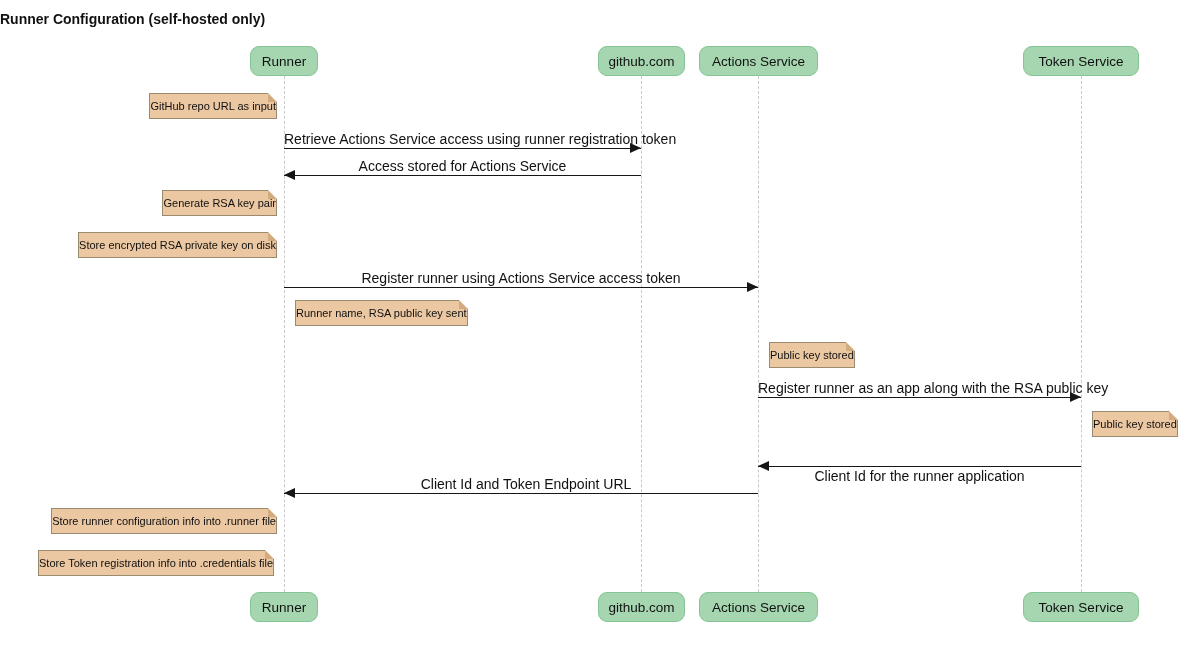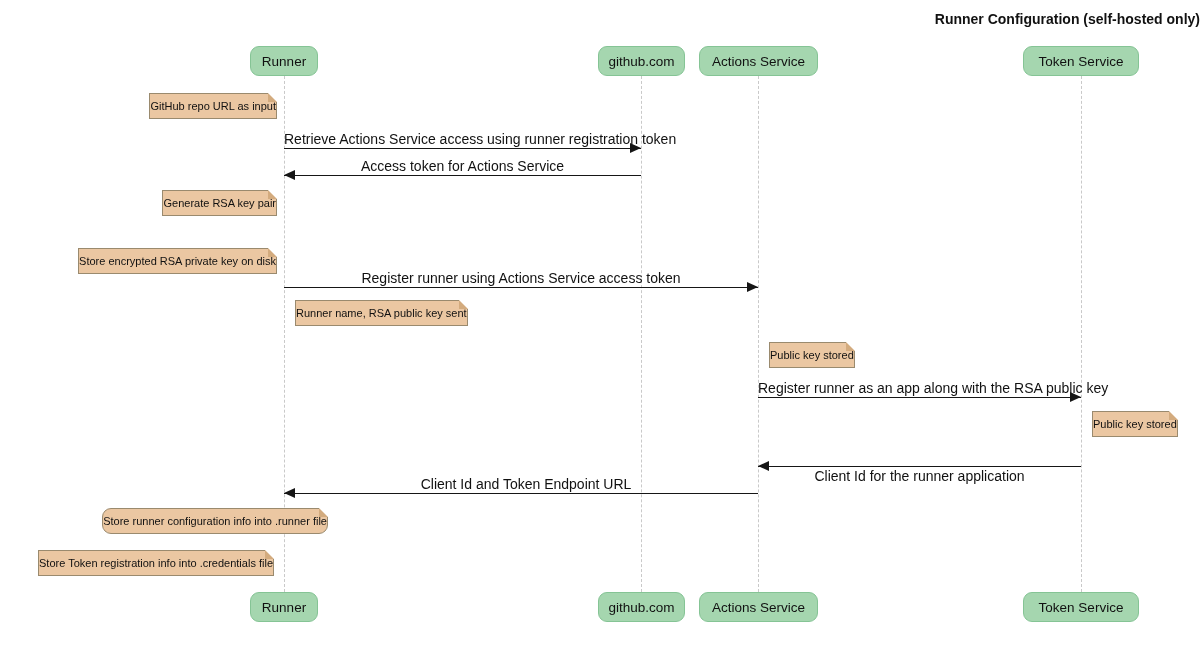--- a/index.html
+++ b/index.html
@@ -1,21 +1,21 @@
 <!DOCTYPE html>
 <html><head>
 <meta charset="utf-8">
 <style>
   html,body{margin:0;padding:0;background:#ffffff;}
   .canvas{
     position:relative;width:1200px;height:647px;background:#ffffff;
     font-family:"Liberation Sans", sans-serif;color:#181818;overflow:hidden;
   }
   .title{
-    position:absolute;top:11px;left:0;width:1200px;text-align:right;
+    position:absolute;top:11px;left:0;width:1200px;text-align:left;
     font-size:14px;font-weight:bold;color:#111;
   }
   .lifeline{
     position:absolute;top:76px;height:516px;width:0;
     border-left:1px dashed #c9c9c9;
   }
   .participant{
     position:absolute;height:30px;box-sizing:border-box;
     background:#a5d6af;border:1px solid #85c495;border-radius:9px;
     display:flex;align-items:center;justify-content:center;
@@ -92,21 +92,21 @@
 
   
   <div class="msg">
     <div class="msg-label" style="left:284px;top:132px;width:357px;">Retrieve Actions Service access using runner registration token</div>
     <div class="msg-line" style="left:284px;top:148px;width:357px;"></div>
     <div class="arrow-right" style="left:630px;top:143px;"></div>
   </div>
 
   
   <div class="msg">
-    <div class="msg-label" style="left:284px;top:159px;width:357px;">Access token for Actions Service</div>
+    <div class="msg-label" style="left:284px;top:159px;width:357px;">Access stored for Actions Service</div>
     <div class="msg-line" style="left:284px;top:175px;width:357px;"></div>
     <div class="arrow-left" style="left:284px;top:170px;"></div>
   </div>
 
   
   <div class="msg">
     <div class="msg-label" style="left:284px;top:271px;width:474px;">Register runner using Actions Service access token</div>
     <div class="msg-line" style="left:284px;top:287px;width:474px;"></div>
     <div class="arrow-right" style="left:747px;top:282px;"></div>
   </div>
@@ -128,20 +128,20 @@
   
   <div class="msg">
     <div class="msg-label" style="left:289px;top:477px;width:474px;">Client Id and Token Endpoint URL</div>
     <div class="msg-line" style="left:284px;top:493px;width:474px;"></div>
     <div class="arrow-left" style="left:284px;top:488px;"></div>
   </div>
 
   
   <div class="note" style="right:923px;top:93px;"><span>GitHub repo URL as input</span><span class="fold"></span></div>
   <div class="note" style="right:923px;top:190px;"><span>Generate RSA key pair</span><span class="fold"></span></div>
-  <div class="note" style="right:923px;top:248px;"><span>Store encrypted RSA private key on disk</span><span class="fold"></span></div>
+  <div class="note" style="right:923px;top:232px;"><span>Store encrypted RSA private key on disk</span><span class="fold"></span></div>
   <div class="note" style="left:295px;top:300px;"><span>Runner name, RSA public key sent</span><span class="fold"></span></div>
   <div class="note" style="left:769px;top:342px;"><span>Public key stored</span><span class="fold"></span></div>
   <div class="note" style="left:1092px;top:411px;"><span>Public key stored</span><span class="fold"></span></div>
-  <div class="note" style="right:872px;top:508px;border-radius:9px;"><span>Store runner configuration info into .runner file</span><span class="fold"></span></div>
+  <div class="note" style="right:923px;top:508px;"><span>Store runner configuration info into .runner file</span><span class="fold"></span></div>
   <div class="note" style="right:926px;top:550px;"><span>Store Token registration info into .credentials file</span><span class="fold"></span></div>
 
 </div>
 
 </body></html>

